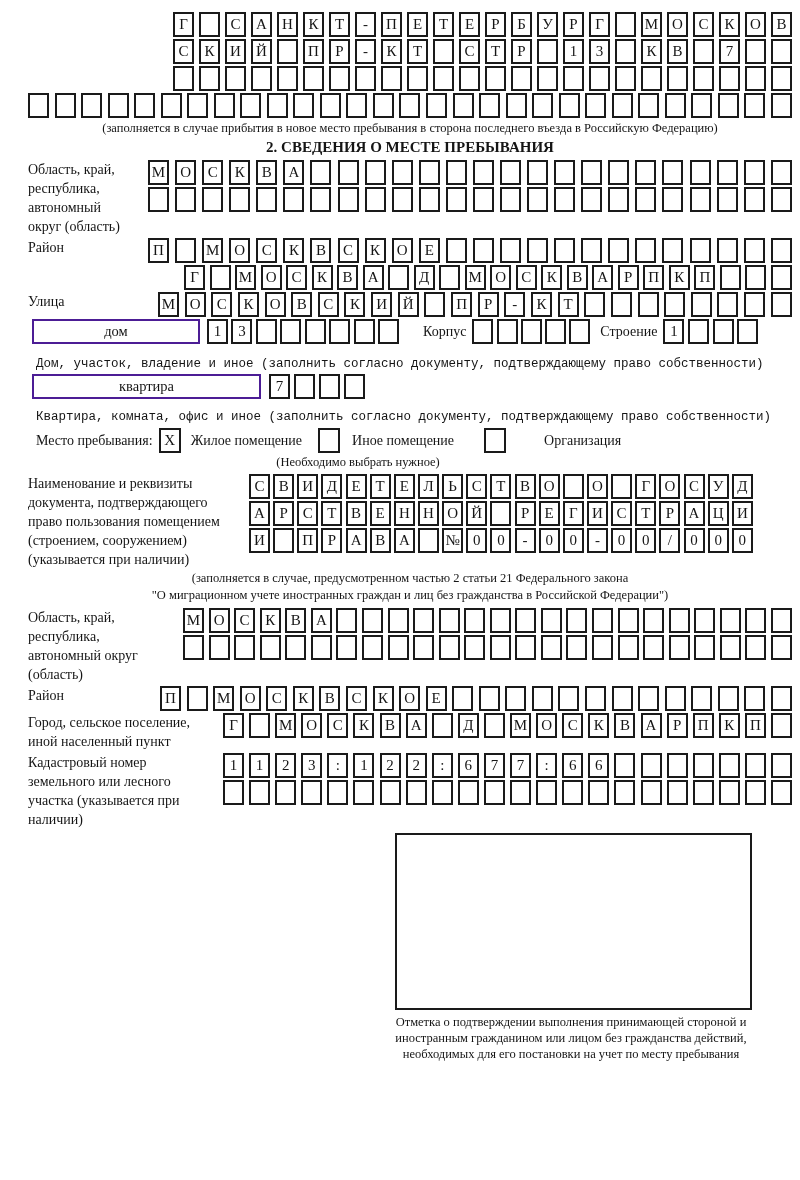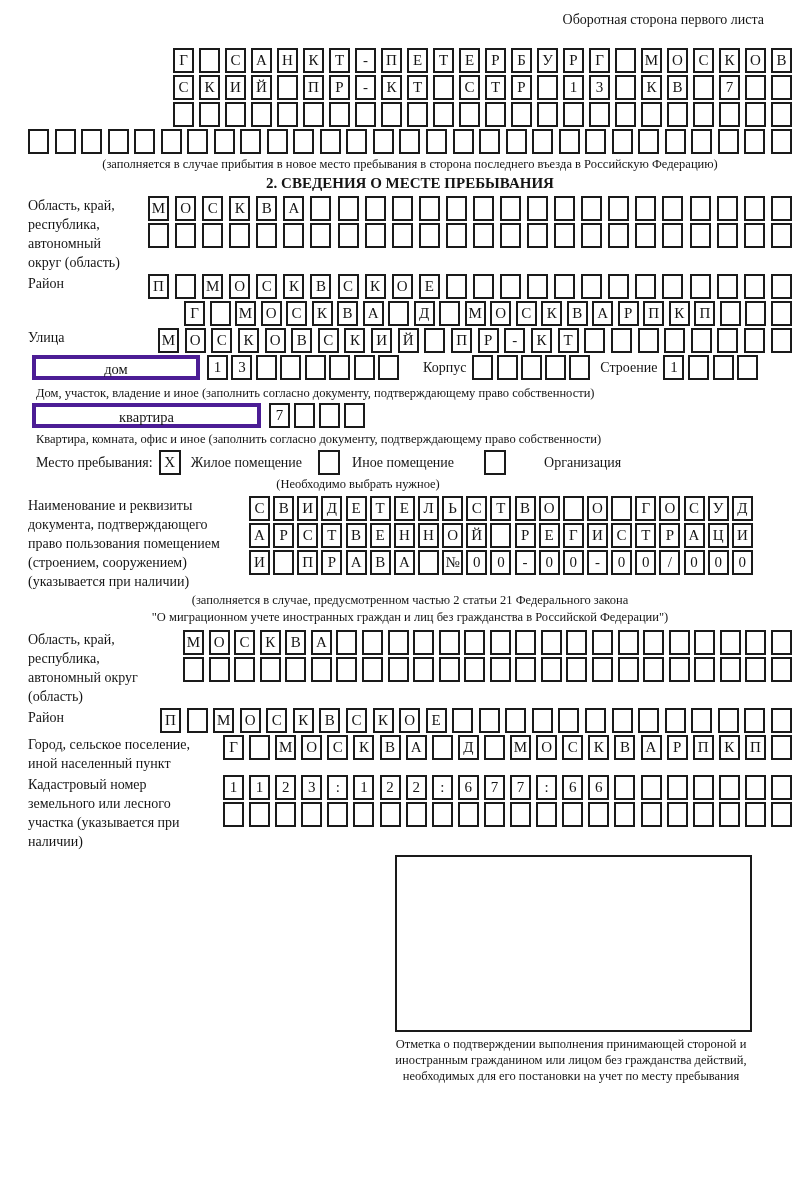--- a/index.html
+++ b/index.html
@@ -36,27 +36,27 @@
   .w504 { width:504px; } .w609 { width:609px; } .w632 { width:632px; }
   .w569 { width:569px; }
 
   
   .lw-prev { max-width:122px; } .lw-reg { max-width:105px; }
   .lw-city { max-width:150px; } .lw-doc { max-width:205px; }
   .lw-areg { max-width:140px; } .lw-acity { max-width:190px; }
   .lw-cad { max-width:170px; }
 
   .cap { font-size:12.5px; line-height:15px; text-align:center; margin-bottom:2px; }
-  .cap-left { font-size:12.5px; line-height:15px; margin:4px 0 2px 8px; }
+  .cap-left { font-size:12.5px; line-height:15px; margin:11px 0 2px 8px;font-family:Liberation Mono, monospace; }
   .h-bold { font-weight:bold; font-size:15px; line-height:19px; text-align:center; margin:2px 0 3px 0; }
 
   .inline-row { display:flex; align-items:flex-start; margin-bottom:2px; }
   .widebox {
     box-sizing:border-box; height:25px;
-    border:4px solid #4c1d95; text-align:center;
+    border:2px solid #4c1d95; text-align:center;
     font-size:14.5px; line-height:21px; flex:0 0 auto;
   }
   .wb-dom { width:168px; margin-left:4px; }
   .wb-kv  { width:229px; margin-left:4px; }
   .inline-lbl { font-size:14px; line-height:25px; flex:0 0 auto; }
 
   .chk {
     box-sizing:border-box; width:22px; height:25px;
     border:2px solid #1a1a1a; text-align:center;
     font-size:15px; line-height:21px; flex:0 0 auto;
@@ -73,21 +73,20 @@
     width:374px; margin-left:356px; margin-top:4px;
     font-size:12.5px; line-height:16px; text-align:center;
   }
   .mb3 { margin-bottom:3px; }
 </style>
 </head>
 <body>
 
 <div class="page">
 
-  <div class="page-note">Оборотная сторона первого листа</div>
 
   <div class="frow">
     <div class="cells-col">
       <div class="cells w619">
           <span class="cell">Г</span>
           <span class="cell"></span>
           <span class="cell">С</span>
           <span class="cell">А</span>
           <span class="cell">Н</span>
           <span class="cell">К</span>

